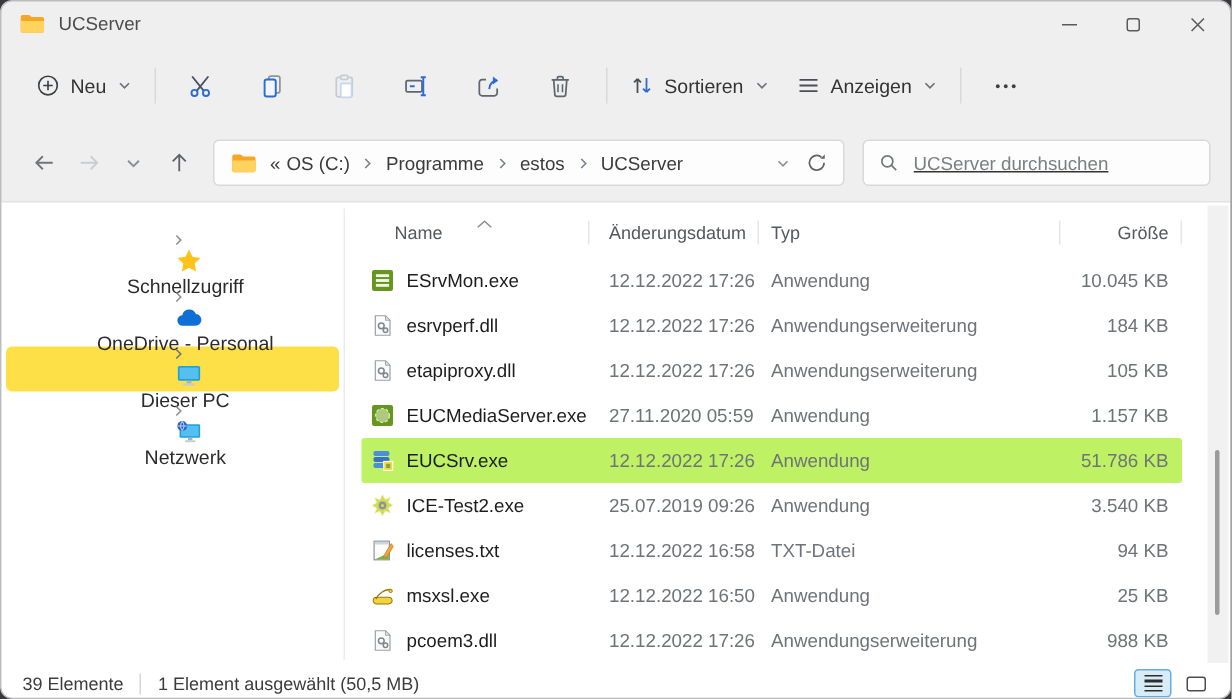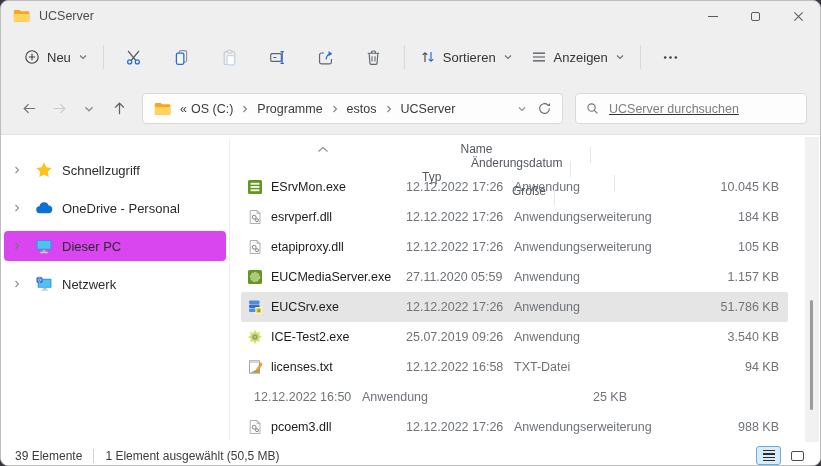--- a/index.html
+++ b/index.html
@@ -45,43 +45,43 @@
               border-radius:4px; display:flex; align-items:center; padding:0 9px; }
   .searchbox svg{ width:15px; height:15px; flex:none; }
   .searchbox input{ border:none; outline:none; background:transparent; margin-left:9px; width:100%;
                     font-size:12.5px; color:#333; font-family:inherit;text-decoration:underline; }
   .searchbox input::placeholder{ color:#7b7f83; opacity:1; }
 
   
   .content{ position:relative; height:310px; background:#fff; border-top:1px solid #e2e2e2; }
   .sidebar{ position:absolute; left:0; top:0; bottom:0; width:228px; padding-top:20px; }
   .side-item{ height:30px; margin:0 3px 8px 3px; border-radius:4px; display:flex; align-items:center;
-              padding-left:8px; font-size:13px; color:#2b2b2b; }
-  .side-item.selected{ background:#d946ef; }
+              padding-left:8px; font-size:13px; color:#2b2b2b;flex-direction:column; }
+  .side-item.selected{ background:#fde047; }
   .side-chev{ width:10px; height:10px; display:inline-flex; flex:none; }
   .side-icon{ width:18px; height:18px; display:inline-flex; flex:none; margin-left:13px; }
   .side-label{ margin-left:9px; white-space:nowrap; }
   .pane-divider{ position:absolute; left:228px; top:4px; bottom:4px; width:1px; background:#ececec; }
 
   .filepane{ position:absolute; left:229px; top:0; right:0; bottom:0; }
   .listheader{ position:relative; margin:7px 0 0 11px; width:547px; height:26px; display:flex;
-               align-items:center; font-size:12px; color:#54585f;flex-direction:column; }
+               align-items:center; font-size:12px; color:#54585f; }
   .hcell{ position:relative; height:100%; display:flex; align-items:center; }
   .hdiv{ position:absolute; right:0; top:5px; height:16px; width:1px; background:#e6e6e6; }
   .sort-caret{ position:absolute; left:76px; top:0; width:12px; height:7px; }
 
   .c-name{ width:152px; padding-left:6px; }
   .c-date{ width:113px; padding-left:13px;align-items:center; }
   .c-type{ width:201px; padding-left:8px; }
   .c-size{ width:81px;  padding-right:9px; justify-content:flex-end; text-align:center; }
   .listheader .c-name{ padding-left:22px; }
 
   .rows{ margin:4px 0 17px 11px; width:547px; }
   .row{ height:30px; display:flex; align-items:center; font-size:12.5px; border-radius:2px; }
-  .row.selected{ background:#e5e5e5; }
+  .row.selected{ background:#bef264; }
   .cell{ display:flex; align-items:center; height:100%; overflow:hidden; white-space:nowrap; }
   .fname{ color:#1d1d1d; margin-left:8px; }
   .row .c-date,.row .c-type,.row .c-size{ color:#6f7479; }
   .ficon{ width:16px; height:16px; flex:none; display:inline-flex; }
   .ficon svg{ width:16px; height:16px; }
 
   .scrollbar{ position:absolute; right:1px; top:2px; bottom:2px; width:14px; background:#f1f1f1; }
   .scroll-thumb{ position:absolute; left:5px; top:163px; width:3px; height:110px; background:#9b9b9b; border-radius:2px; }
 
   
@@ -480,20 +480,30 @@
                   <path d="M13.8 3.4L9.4 10.6l-.7 2.6 2.3-1.1 4.2-6.8z" fill="#f2a33c" stroke="#c97d16" stroke-width="0.5"></path>
                 </svg>
               </span>
       <span class="fname">licenses.txt</span>
     </div>
     <div class="cell c-date">12.12.2022 16:58</div>
     <div class="cell c-type">TXT-Datei</div>
     <div class="cell c-size">94 KB</div>
   </div>
           <div class="row">
+    <div class="cell c-name">
+      <span class="ficon">
+                <svg viewBox="0 0 16 16">
+                  <path d="M1.8 11.2c0-1.2 1.2-2 2.4-2h7.6c1.6 0 2.6 1 2.6 2.2s-1 2.2-2.5 2.2H4.1c-1.3 0-2.3-1-2.3-2.4z" fill="#f2d43c" stroke="#98770a" stroke-width="0.7"></path>
+                  <path d="M3.6 10.4C5.4 6.6 9.2 4.2 12.6 4c.9 0 1.6.5 1.6 1.2" fill="none" stroke="#98770a" stroke-width="0.9"></path>
+                  <circle cx="13.4" cy="5" r="1.1" fill="#f2d43c" stroke="#98770a" stroke-width="0.6"></circle>
+                </svg>
+              </span>
+      <span class="fname">msxsl.exe</span>
+    </div>
     <div class="cell c-date">12.12.2022 16:50</div>
     <div class="cell c-type">Anwendung</div>
     <div class="cell c-size">25 KB</div>
   </div>
           <div class="row">
     <div class="cell c-name">
       <span class="ficon">
                 <svg viewBox="0 0 16 16">
                   <path d="M3.2 1.5h6.8l3 3v10H3.2z" fill="#fbfbfb" stroke="#9aa0a6" stroke-width="0.8"></path>
                   <path d="M10 1.5l3 3h-3z" fill="#e1e3e6" stroke="#9aa0a6" stroke-width="0.6"></path>

